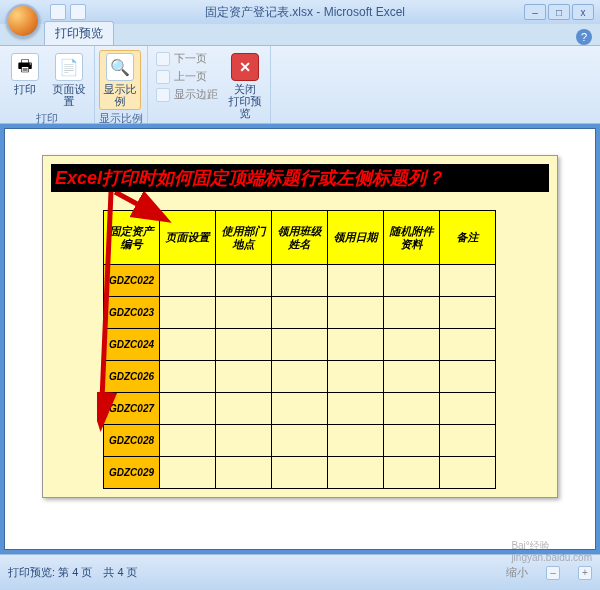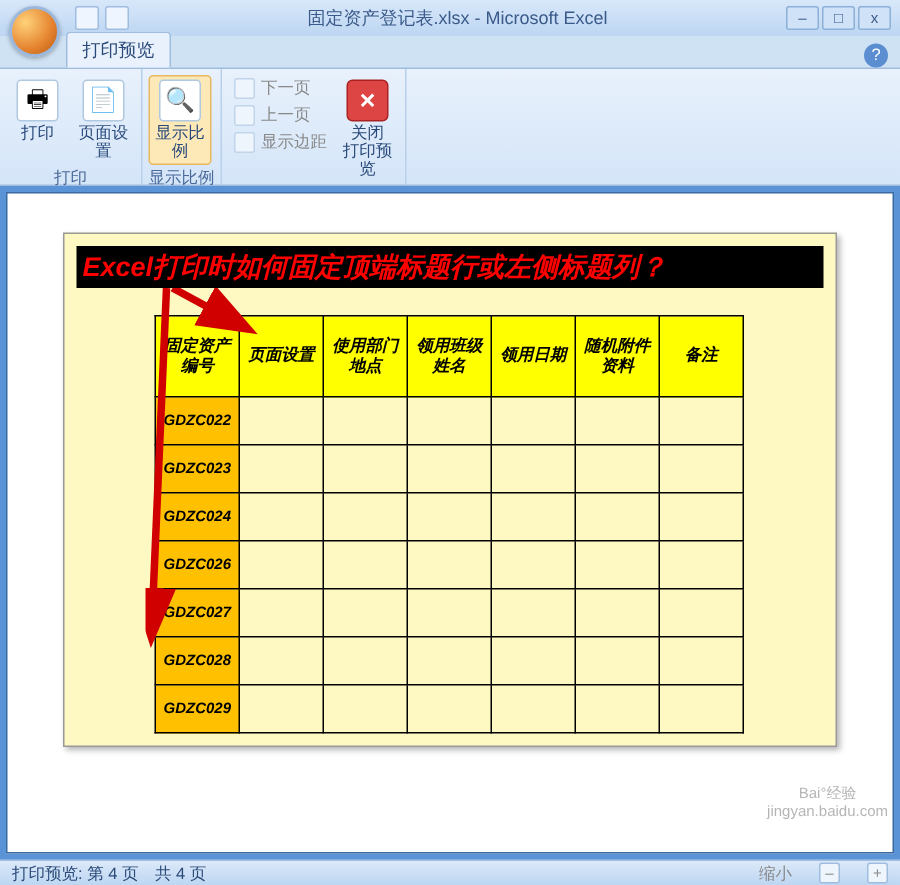--- a/index.html
+++ b/index.html
@@ -41,26 +41,26 @@
   .banner { background: #000; color: #f00; font-size: 18px; font-weight: bold; padding: 2px 4px; text-align: left; margin-bottom: 18px; letter-spacing: 0; }
   svg.arrows { position: absolute; left: 54px; top: 36px; pointer-events: none; }
 
   table.data { border-collapse: collapse; margin-left: 52px; }
   table.data th, table.data td { border: 1px solid #000; font-size: 11px; text-align: center; }
   table.data th { background: #ffff00; height: 54px; width: 56px; font-weight: bold; line-height: 13px; padding: 0 2px; }
   table.data td { height: 32px; width: 56px; }
   table.data td.rowhead { background: #ffc000; font-size: 10px; font-weight: bold; }
 
   
-  .statusbar { height: 17px; background: linear-gradient(#dce9f9,#bdd6f2); border-top: 1px solid #a0bde0; display: flex; align-items: center; font-size: 11px; color: #2a4a7a; padding: 0 8px; }
+  .statusbar { height: 36px; background: linear-gradient(#dce9f9,#bdd6f2); border-top: 1px solid #a0bde0; display: flex; align-items: center; font-size: 11px; color: #2a4a7a; padding: 0 8px; }
   .status-right { margin-left: auto; display: flex; align-items: center; gap: 18px; color: #888; }
   .zoom-btn { width: 14px; height: 14px; border: 1px solid #a0bde0; border-radius: 2px; display: flex; align-items: center; justify-content: center; background: #eef5fc; font-size: 10px; }
 
   
-  .watermark { position: absolute; right: 8px; bottom: 42px; font-size: 10px; color: rgba(120,120,120,0.55); text-align: center; line-height: 12px; pointer-events: none; }
+  .watermark { position: absolute; right: 8px; bottom: 26px; font-size: 10px; color: rgba(120,120,120,0.55); text-align: left; line-height: 12px; pointer-events: none; }
 </style>
 </head>
 <body>
 
 <div class="window">
 
   <div class="office-btn"></div>
 
   <div class="titlebar">
     <div class="qat">

